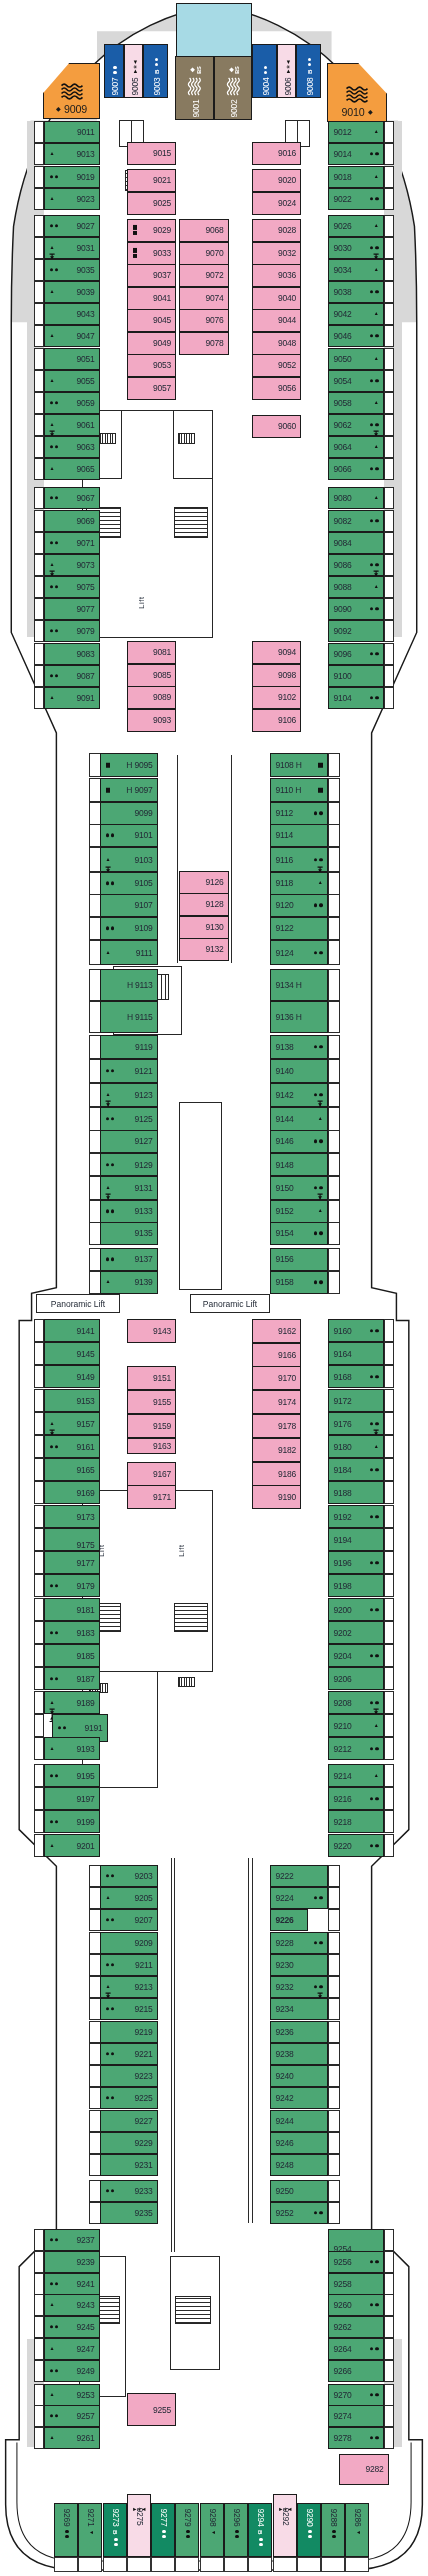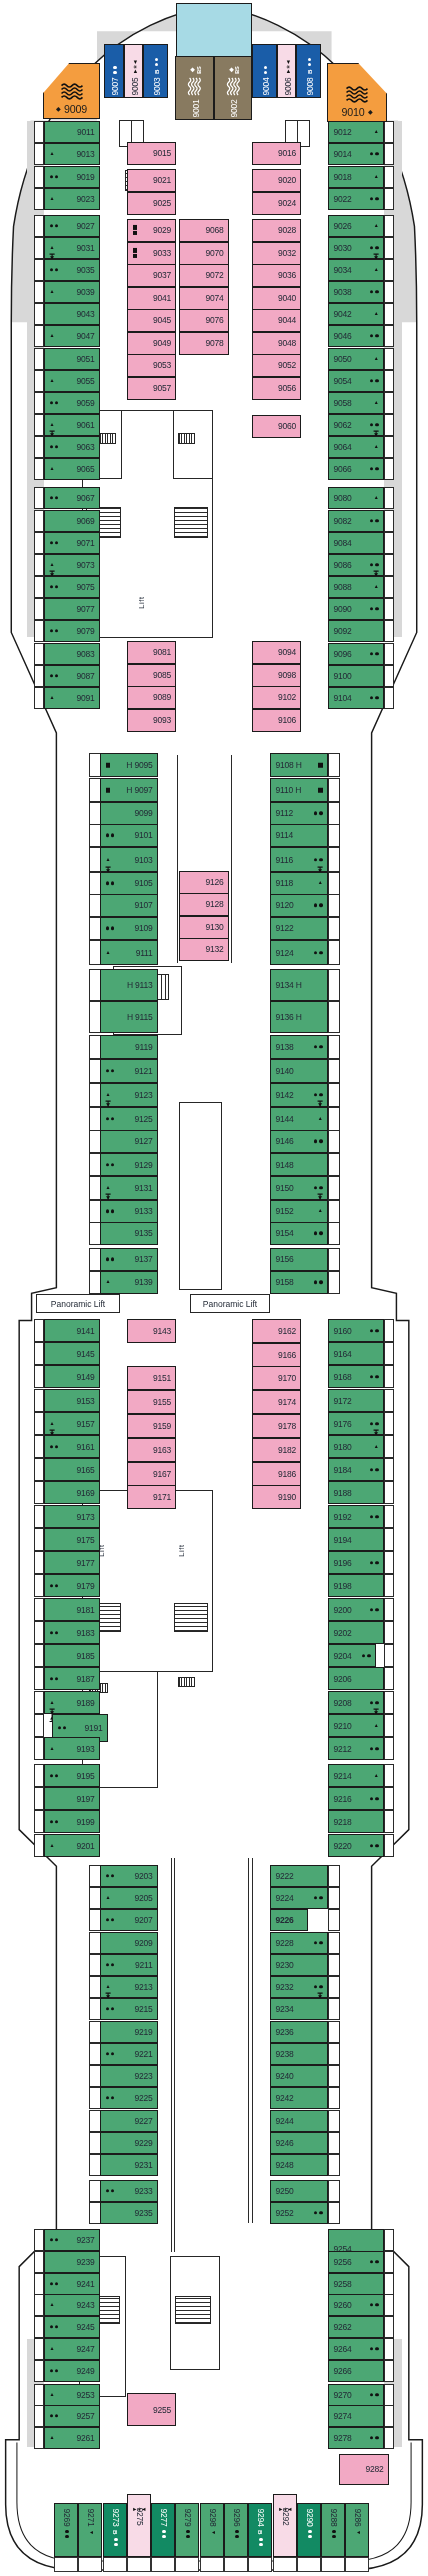--- a/index.html
+++ b/index.html
@@ -1089,21 +1089,21 @@
     <div class="cabin green" style="left: 44px; top: 1481px; width: 56px; height: 23px; position: absolute;">
       <span class="ic-l"></span>
       <span class="num num-r">9169</span>
     </div>
     <div class="bay" style="left: 34px; top: 1505px; width: 10.2px; height: 23px; position: absolute;"></div>
     <div class="cabin green" style="left: 44px; top: 1505px; width: 56px; height: 23px; position: absolute;">
       <span class="ic-l"></span>
       <span class="num num-r">9173</span>
     </div>
     <div class="bay" style="left: 34px; top: 1528px; width: 10.2px; height: 23px; position: absolute;"></div>
-    <div class="cabin green" style="left: 44px; top: 1528px; width: 56px; height: 23px; position: absolute;">
+    <div class="cabin green" style="left: 44px; top: 1528px; width: 56px; height: 23px; position: absolute; align-items: flex-end;">
       <span class="ic-l"></span>
       <span class="num num-r">9175</span>
     </div>
     <div class="bay" style="left: 34px; top: 1551px; width: 10.2px; height: 23px; position: absolute;"></div>
     <div class="cabin green" style="left: 44px; top: 1551px; width: 56px; height: 23px; position: absolute;">
       <span class="ic-l"></span>
       <span class="num num-r">9177</span>
     </div>
     <div class="bay" style="left: 34px; top: 1574px; width: 10.2px; height: 23px; position: absolute;"></div>
     <div class="cabin green" style="left: 44px; top: 1574px; width: 56px; height: 23px; position: absolute;">
@@ -1310,21 +1310,21 @@
           <span class="dot"></span>
         </span>
       </span>
     </div>
     <div class="bay" style="left: 384px; top: 1621px; width: 10.2px; height: 23px; position: absolute;"></div>
     <div class="cabin green" style="left: 328px; top: 1621px; width: 56px; height: 23px; position: absolute;">
       <span class="num num-l">9202</span>
       <span class="ic-r"></span>
     </div>
     <div class="bay" style="left: 384px; top: 1644px; width: 10.2px; height: 23px; position: absolute;"></div>
-    <div class="cabin green" style="left: 328px; top: 1644px; width: 48px; height: 23px; position: absolute;">
+    <div class="cabin green" style="left: 328px; top: 1644px; width: 56px; height: 23px; position: absolute;">
       <span class="num num-l">9204</span>
       <span class="ic-r">
         <span class="dots">
           <span class="dot"></span>
           <span class="dot"></span>
         </span>
       </span>
     </div>
     <div class="bay" style="left: 384px; top: 1667px; width: 10.2px; height: 23px; position: absolute;"></div>
     <div class="cabin green" style="left: 328px; top: 1667px; width: 56px; height: 23px; position: absolute;">
@@ -1402,21 +1402,21 @@
     </div>
     <div class="cabin pink" style="left: 127px; top: 1366px; width: 49px; height: 24px; position: absolute;">
       <span class="num num-c">9151</span>
     </div>
     <div class="cabin pink" style="left: 127px; top: 1390px; width: 49px; height: 24px; position: absolute;">
       <span class="num num-c">9155</span>
     </div>
     <div class="cabin pink" style="left: 127px; top: 1414px; width: 49px; height: 24px; position: absolute;">
       <span class="num num-c">9159</span>
     </div>
-    <div class="cabin pink" style="left: 127px; top: 1438px; width: 49px; height: 24px; position: absolute;">
+    <div class="cabin pink" style="left: 127px; top: 1438px; width: 49px; height: 16px; position: absolute;">
       <span class="num num-c">9163</span>
     </div>
     <div class="cabin pink" style="left: 127px; top: 1462px; width: 49px; height: 24px; position: absolute;">
       <span class="num num-c">9167</span>
     </div>
     <div class="cabin pink" style="left: 127px; top: 1485px; width: 49px; height: 24px; position: absolute;">
       <span class="num num-c">9171</span>
     </div>
     <div class="cabin pink" style="left: 252px; top: 1319px; width: 49px; height: 24px; position: absolute;">
       <span class="num num-c">9162</span>

